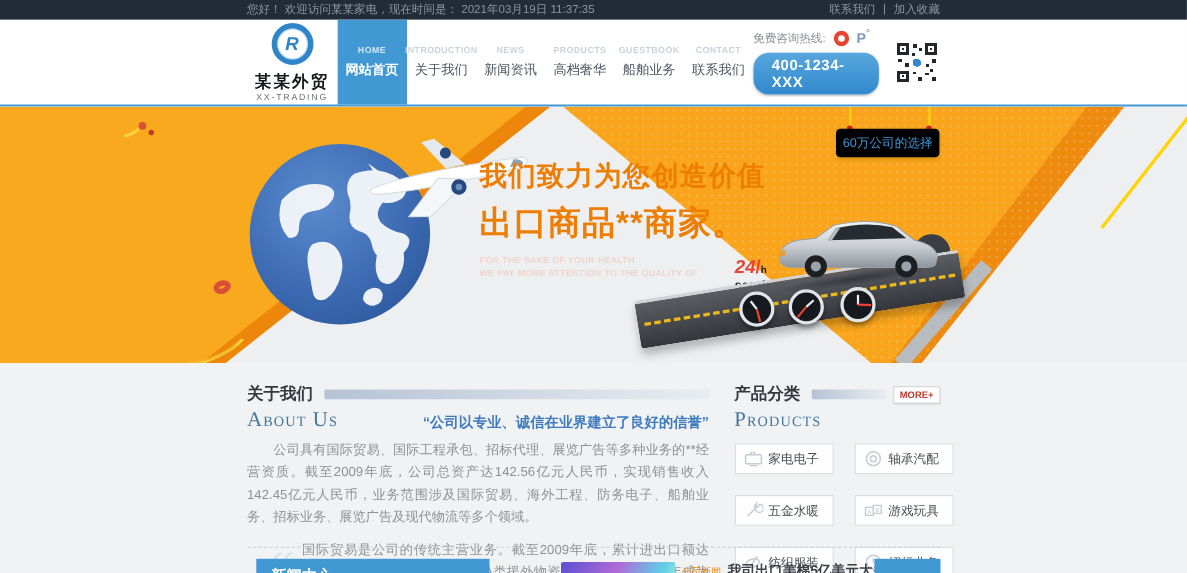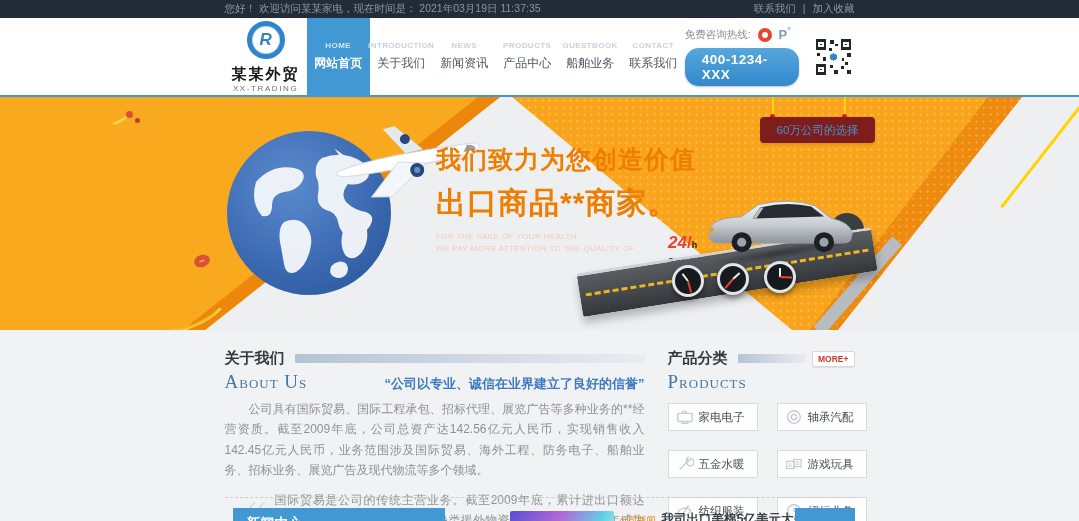--- a/index.html
+++ b/index.html
@@ -64,21 +64,21 @@
 
   .globe { position:absolute; left:226px; top:33px; }
   .plane { position:absolute; left:328px; top:16px; }
 
   .hero-text { position:absolute; left:436px; top:46px; width:300px; }
   .hero-t1 { font-size:25px; font-weight:bold; color:#ee7e01; letter-spacing:1px; }
   .hero-t2 { font-size:30px; font-weight:bold; color:#ee7e01; letter-spacing:1px; margin-top:7px; }
   .hero-sub { font-size:14px; color:#5d564f; margin-top:23px; letter-spacing:.5px; }
   .hero-tags { margin-top:7px; font-size:8px; line-height:1.5; color:#f3c9bd; letter-spacing:.4px; }
 
-  .sign { position:absolute; left:760px; top:20px; width:115px; height:26px; background:#7f1d1d; border-radius:4px;
+  .sign { position:absolute; left:760px; top:20px; width:94px; height:26px; background:#000000; border-radius:4px;
     box-shadow:0 2px 3px rgba(160,120,20,.35); display:flex; align-items:center; justify-content:center; }
   .sign span { font-size:11.5px; color:#3e96d3; }
   .string { position:absolute; top:0; width:2px; height:21px; background:#f5d312; }
   .s1 { left:772px; } .s2 { left:844px; }
   .pin { position:absolute; top:17px; width:5px; height:5px; border-radius:50%; background:#d01f1f; }
   .p1 { left:770px; } .p2 { left:842px; }
 
   .service { position:absolute; left:668px; top:136px; }
   .svc-24 { font-size:17px; font-weight:bold; font-style:italic; color:#e8432e; }
   .svc-sl { font-size:17px; font-weight:bold; color:#e8432e; }
@@ -167,21 +167,21 @@
         <div class="nav-item">
           <span class="nav-en">INTRODUCTION</span>
           <span class="nav-zh">关于我们</span>
         </div>
         <div class="nav-item">
           <span class="nav-en">NEWS</span>
           <span class="nav-zh">新闻资讯</span>
         </div>
         <div class="nav-item">
           <span class="nav-en">PRODUCTS</span>
-          <span class="nav-zh">产品中心</span>
+          <span class="nav-zh">高档奢华</span>
         </div>
         <div class="nav-item">
           <span class="nav-en">GUESTBOOK</span>
           <span class="nav-zh">船舶业务</span>
         </div>
         <div class="nav-item">
           <span class="nav-en">CONTACT</span>
           <span class="nav-zh">联系我们</span>
         </div>
       </div>

